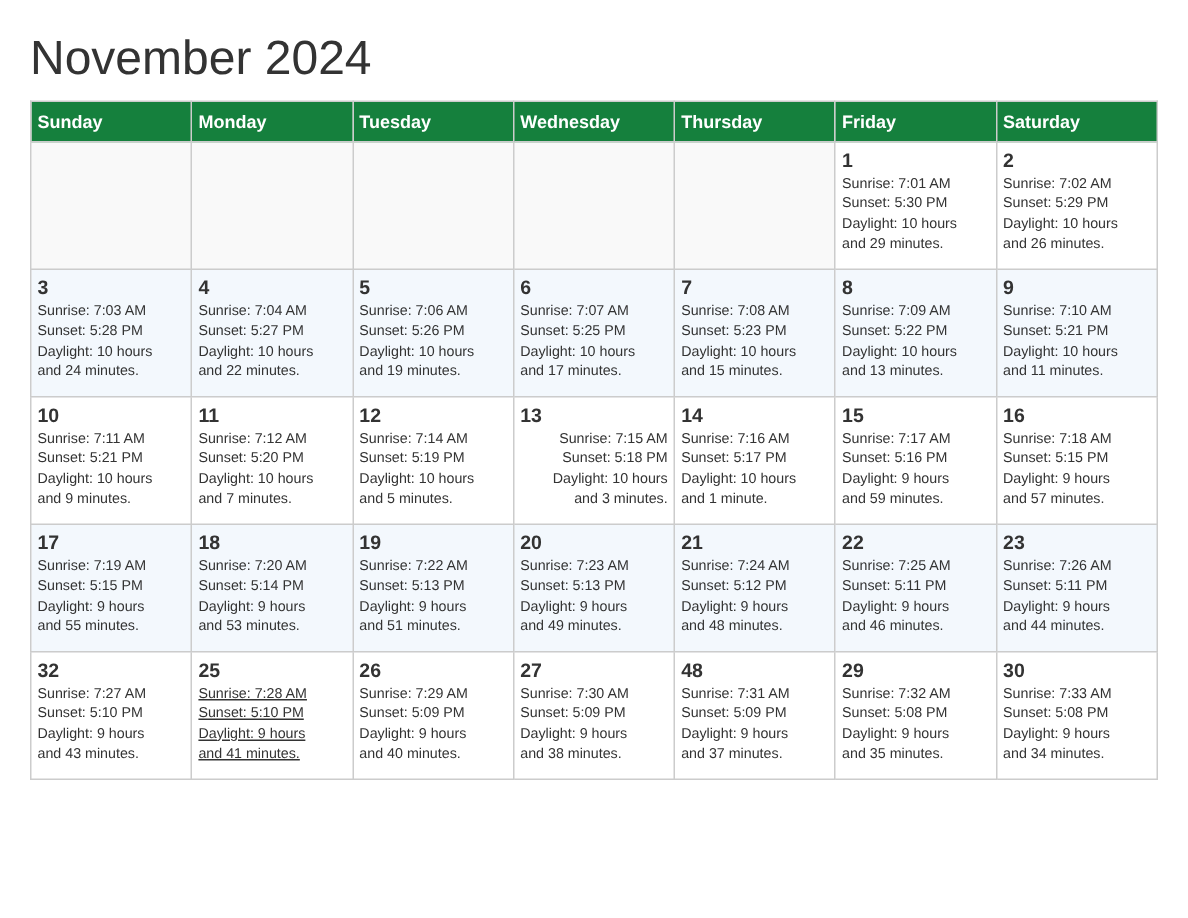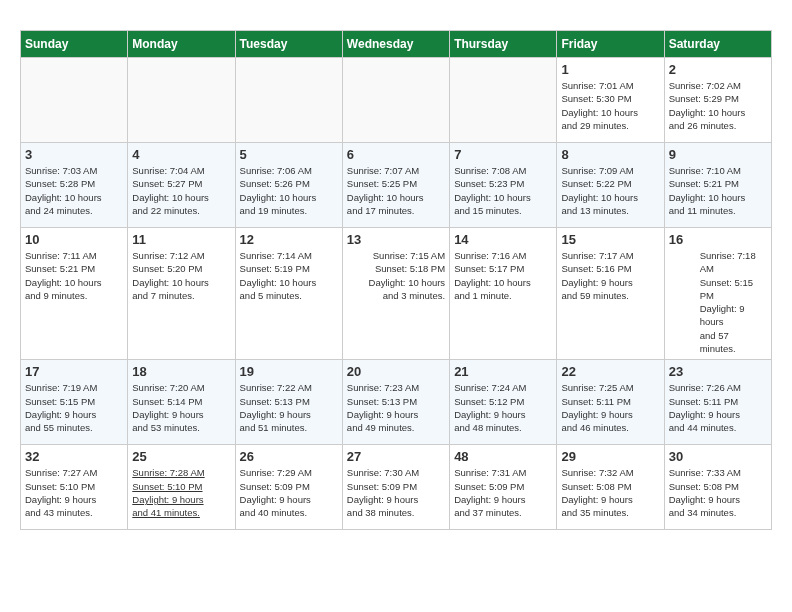--- a/index.html
+++ b/index.html
@@ -74,20 +74,21 @@
       font-size: 9.5px;
       line-height: 1.4;
       color: #333;
     }
   </style>
 </head>
 <body>
 
 <div class="header">
   <div class="title-area">
+    <div class="month-title">November 2024</div>
   </div>
 </div>
 
 <table>
   <thead>
     <tr>
     <th>Sunday</th>
         <th>Monday</th>
         <th>Tuesday</th>
         <th>Wednesday</th>
@@ -207,21 +208,21 @@
         </td>
         <td>
           <div class="day-num">15</div>
           <div class="day-info" style="white-space: pre-line;">Sunrise: 7:17 AM
 Sunset: 5:16 PM
 Daylight: 9 hours
 and 59 minutes.</div>
         </td>
         <td>
           <div class="day-num">16</div>
-          <div class="day-info" style="white-space: pre-line; margin-left: 31px;">Sunrise: 7:18 AM
+          <div class="day-info" style="white-space: pre-line;">Sunrise: 7:18 AM
 Sunset: 5:15 PM
 Daylight: 9 hours
 and 57 minutes.</div>
         </td>
       </tr>
       <tr>
         <td>
           <div class="day-num">17</div>
           <div class="day-info" style="white-space: pre-line;">Sunrise: 7:19 AM
 Sunset: 5:15 PM

